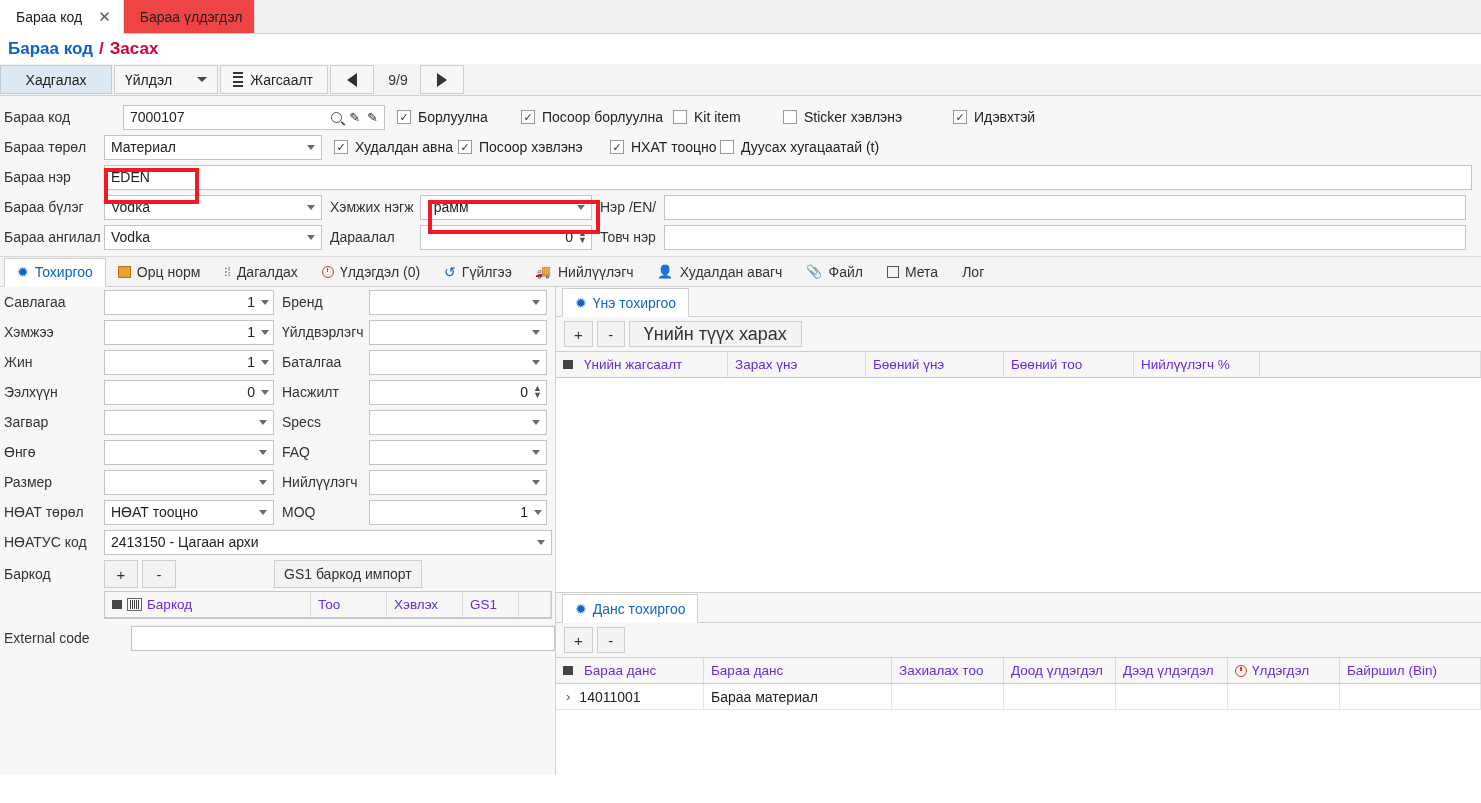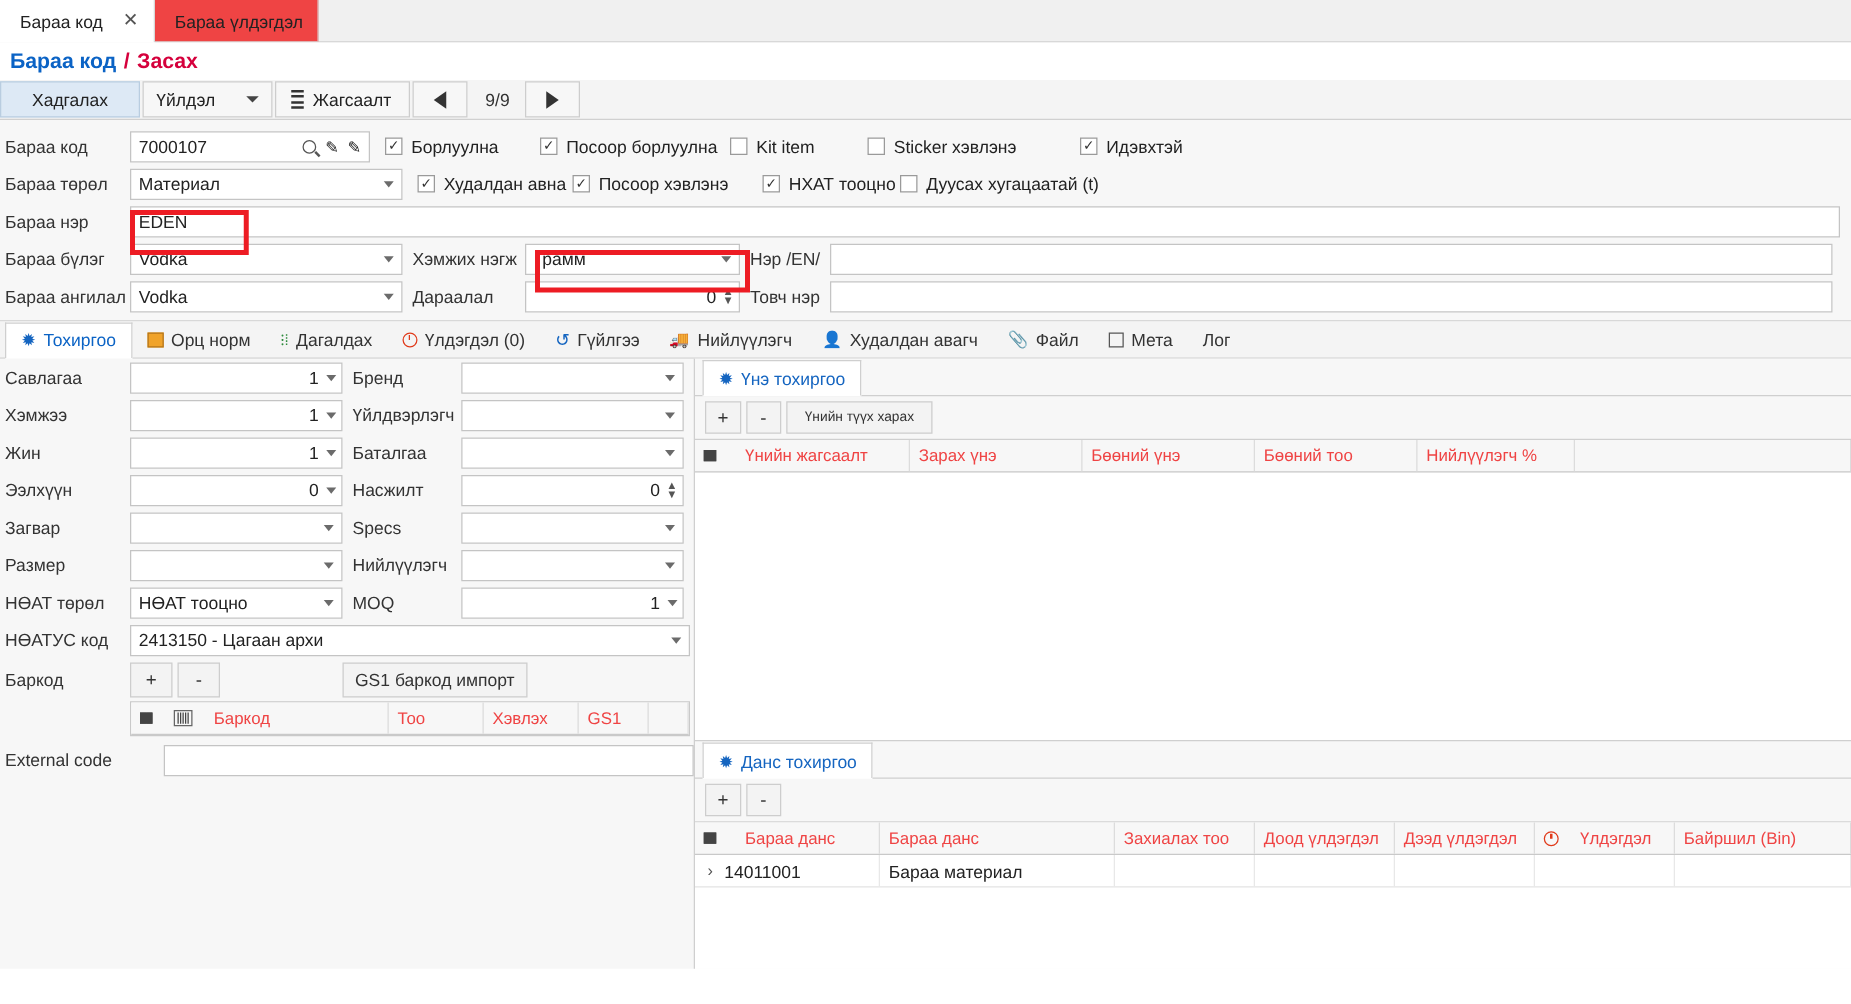--- a/index.html
+++ b/index.html
@@ -194,22 +194,22 @@
   .pbtn {
     height:26px; min-width:28px;
     border:1px solid #cdcdcd; background:#f3f3f3;
     display:flex; align-items:center; justify-content:center;
     font-size:15px; color:#333; padding:0 9px; cursor:pointer;
   }
 
   .grid { flex:1; background:#fff; border-top:1px solid #cfcfcf; }
   .ghead { display:flex; height:26px; background:#f7f7f7; border-bottom:1px solid #c9c9c9; }
   .gh {
-    display:flex; align-items:center; gap:17px;
-    font-size:13.5px; color:#ef4444;
+    display:flex; align-items:center; gap:5px;
+    font-size:13.5px; color:#6d28d9;
     padding-left:7px;
     border-right:1px solid #dcdcdc;
     height:100%;
   }
   .grow { display:flex; height:26px; border-bottom:1px solid #e3e3e3; }
   .gc { display:flex; align-items:center; font-size:14px; color:#222; padding-left:7px; border-right:1px solid #e8e8e8; height:100%; }
   .funnel { width:0;height:0;border-left:5px solid #444;border-right:5px solid #444;border-top:9px solid #444; }
   .funnel-wrap { display:flex; align-items:center; padding:0 6px 0 7px; }
   .bc-ico { display:inline-flex; gap:1px; border:1px solid #666; padding:1px 2px; }
   .bc-ico i { width:1px; height:9px; background:#444; display:block; }
@@ -261,21 +261,21 @@
     <div class="pager">9/9</div>
     <div class="tbtn nav">
       <span class="tri-r"></span>
     </div>
   </div>
 
   <div class="headform">
 
     <div class="frow">
       <div class="lbl w104">Бараа код</div>
-      <div class="inp" style="width:192px;">
+      <div class="inp" style="width:262px;margin-left:19px;">
         <span>7000107</span>
         <span class="icbox">
           <span class="ic-mag"></span>
           <span class="ic-pen">✎</span>
           <span class="ic-pen">✎</span>
         </span>
       </div>
       <div class="chk" style="margin-left:12px;width:124px;">
         <span class="box">✓</span>
         <span>Борлуулна</span>
@@ -477,20 +477,32 @@
           <span></span>
           <span class="sel-caret"></span>
         </div>
         <div class="mlbl">Specs</div>
         <div class="inp sel" style="width:178px;">
           <span></span>
           <span class="sel-caret"></span>
         </div>
       </div>
 
+      <div class="lrow">
+        <div class="llbl">Өнгө</div>
+        <div class="inp sel" style="width:170px;">
+          <span></span>
+          <span class="sel-caret"></span>
+        </div>
+        <div class="mlbl">FAQ</div>
+        <div class="inp sel" style="width:178px;">
+          <span></span>
+          <span class="sel-caret"></span>
+        </div>
+      </div>
 
       <div class="lrow">
         <div class="llbl">Размер</div>
         <div class="inp sel" style="width:170px;">
           <span></span>
           <span class="sel-caret"></span>
         </div>
         <div class="mlbl">Нийлүүлэгч</div>
         <div class="inp sel" style="width:178px;">
           <span></span>
@@ -576,21 +588,21 @@
           </div>
         </div>
         <div class="ptools">
           <div class="pbtn">
             <span>+</span>
           </div>
           <div class="pbtn">
             <span>-</span>
           </div>
           <div class="pbtn" style="padding:0 14px;">
-            <span style="font-size:11px;">Үнийн түүх харах</span>
+            <span style="font-size:18px;">Үнийн түүх харах</span>
           </div>
         </div>
         <div class="grid">
           <div class="ghead">
             <div class="gh" style="width:172px;padding-left:0;">
               <span class="funnel-wrap">
                   <span class="funnel"></span>
                 </span>
               <span>Үнийн жагсаалт</span>
             </div>

